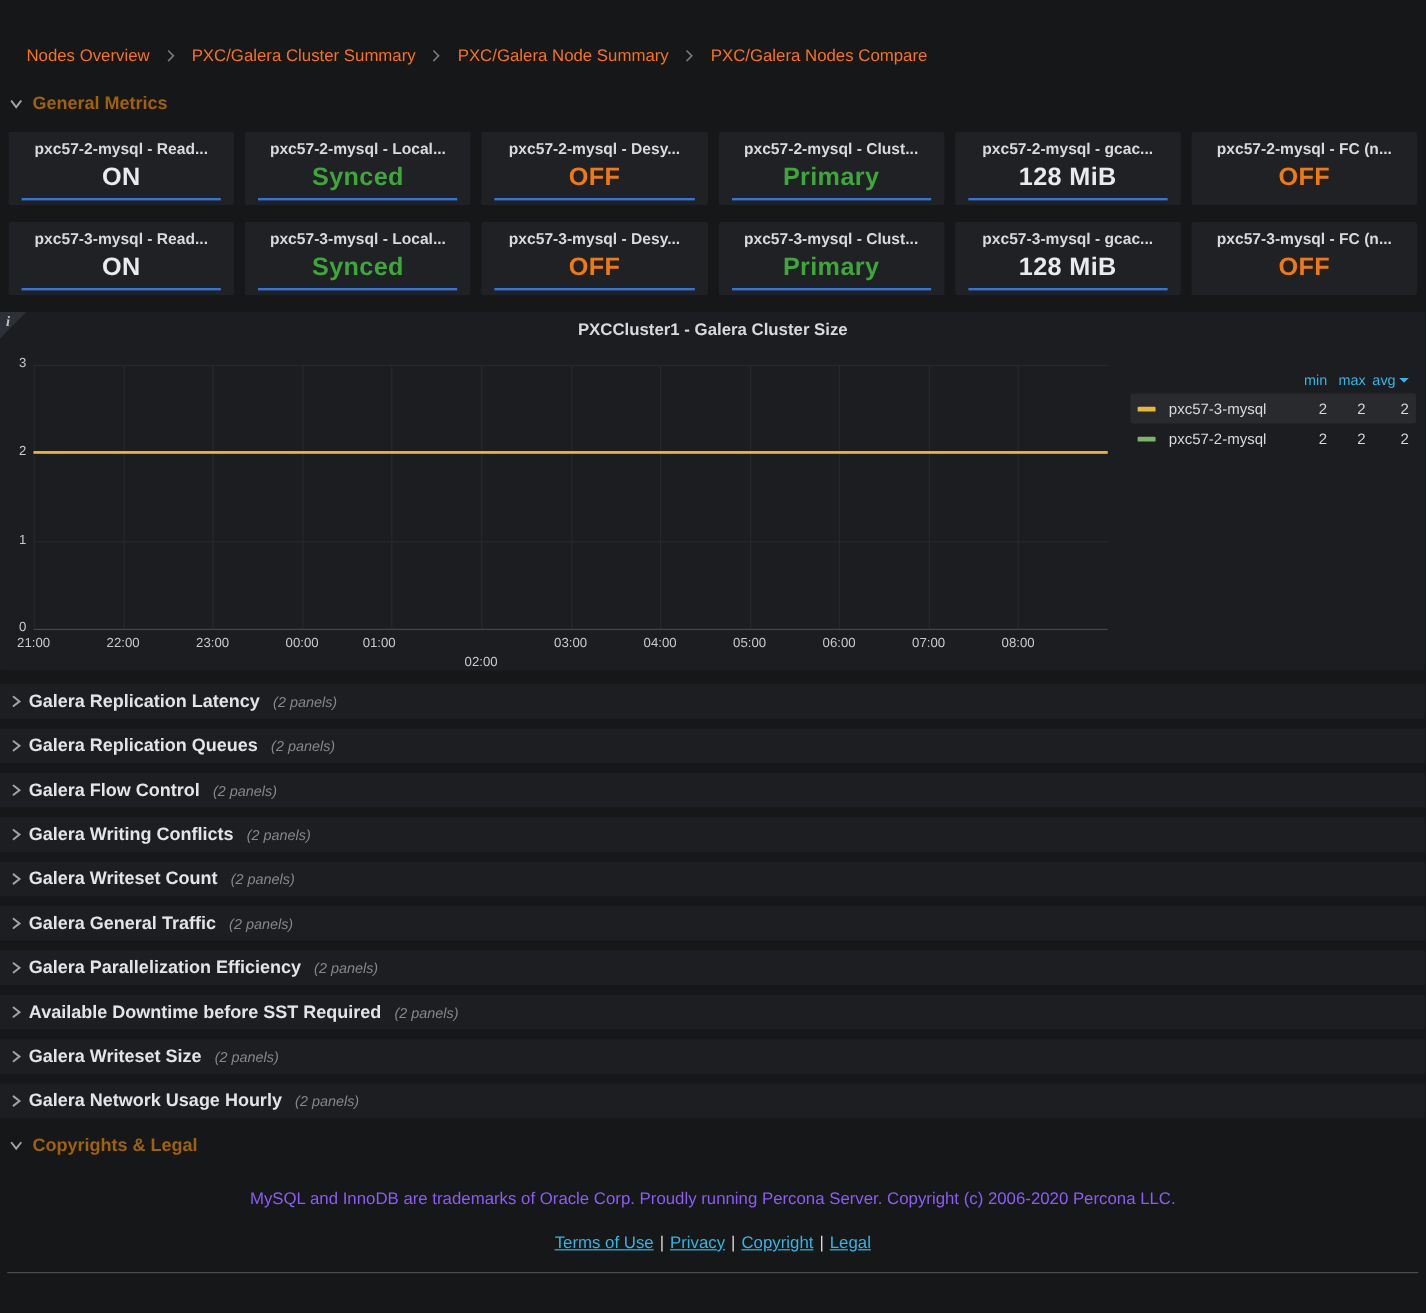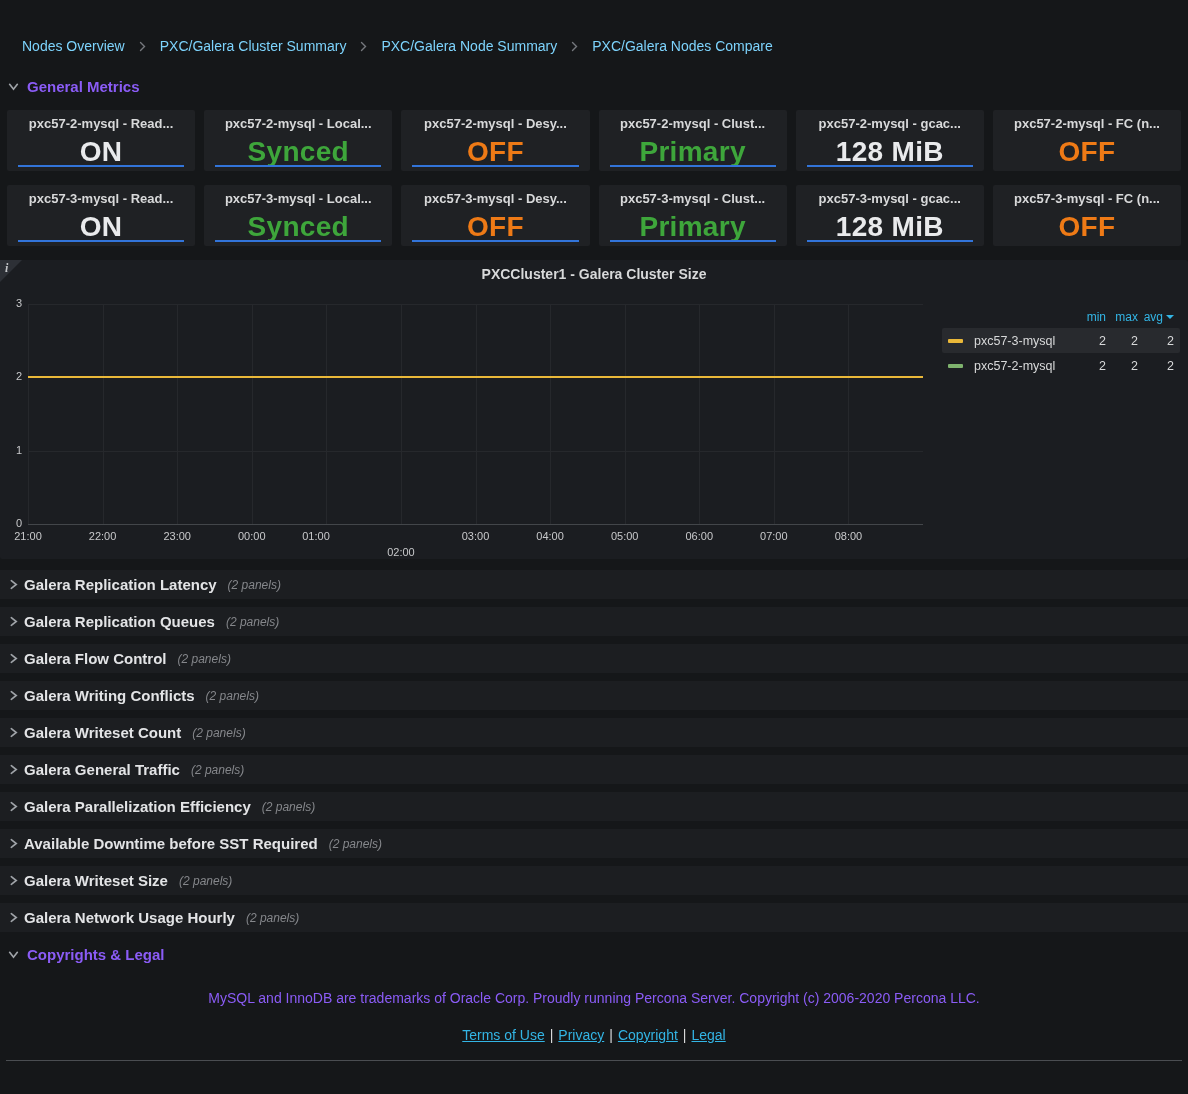--- a/index.html
+++ b/index.html
@@ -1,40 +1,40 @@
 <!DOCTYPE html>
 <html><head>
 <meta charset="utf-8">
 <style>
   html,body { margin:0; padding:0; background:#151719; }
   .page { position:relative; width:1188px; height:1094px; overflow:hidden;
           background:#151719; font-family:"Liberation Sans",sans-serif; color:#d8d9da; }
 
   
   .breadcrumb { padding:38px 0 0 22px; display:flex; align-items:center; font-size:14px; }
-  .crumb { color:#7dd3fc; cursor:pointer; white-space:nowrap; }
+  .crumb { color:#f97316; cursor:pointer; white-space:nowrap; }
   .crumb-sep { margin:0 13px; display:inline-flex; }
 
   
   .section-header { display:flex; align-items:center; cursor:pointer; }
   .section-header .chev { display:inline-flex; width:14px; margin-right:5px; }
   .chev svg { display:block; }
   .chev.down svg { transform:rotate(90deg); }
-  .section-title { font-size:15px; font-weight:bold; color:#8b5cf6; }
+  .section-title { font-size:15px; font-weight:bold; color:#a16207; }
   .gm-header { margin:24px 0 0 8px; }
   .cl-header { margin:14px 0 0 8px; }
 
   
   .stat-row { display:flex; gap:9px; margin:0 7px; }
   .stat-row.r1 { margin-top:15px; }
   .stat-row.r2 { margin-top:14px; }
   .stat-panel { flex:1 1 0; height:61px; background:#1f2124; border-radius:2px; position:relative; }
   .stat-title { text-align:center; font-size:13px; font-weight:bold; color:#d8d9da; padding-top:6px;
                 white-space:nowrap; overflow:hidden; }
-  .stat-value { text-align:center; font-size:28px; font-weight:bold; margin-top:5px; letter-spacing:.3px; }
+  .stat-value { text-align:center; font-size:21px; font-weight:bold; margin-top:5px; letter-spacing:.3px; }
   .stat-spark { position:absolute; left:11px; right:11px; bottom:4px; height:2px; background:#3274d9; }
 
   
   .chart-panel { position:relative; margin-top:14px; height:299px; background:#1b1d21; border-radius:2px; }
   .info-corner { position:absolute; top:0; left:0; width:0; height:0;
                  border-top:22px solid #2d3036; border-right:22px solid transparent; cursor:pointer; }
   .info-i { position:absolute; top:1px; left:5px; font:bold 12px "Liberation Serif",serif;
             font-style:italic; color:#c3c5c8; cursor:pointer; }
   .chart-title { text-align:center; padding-top:6px; font-size:14px; font-weight:bold; color:#d8d9da; cursor:pointer; }
   .plot { position:absolute; left:28px; top:44px; width:895px; height:220px; }

